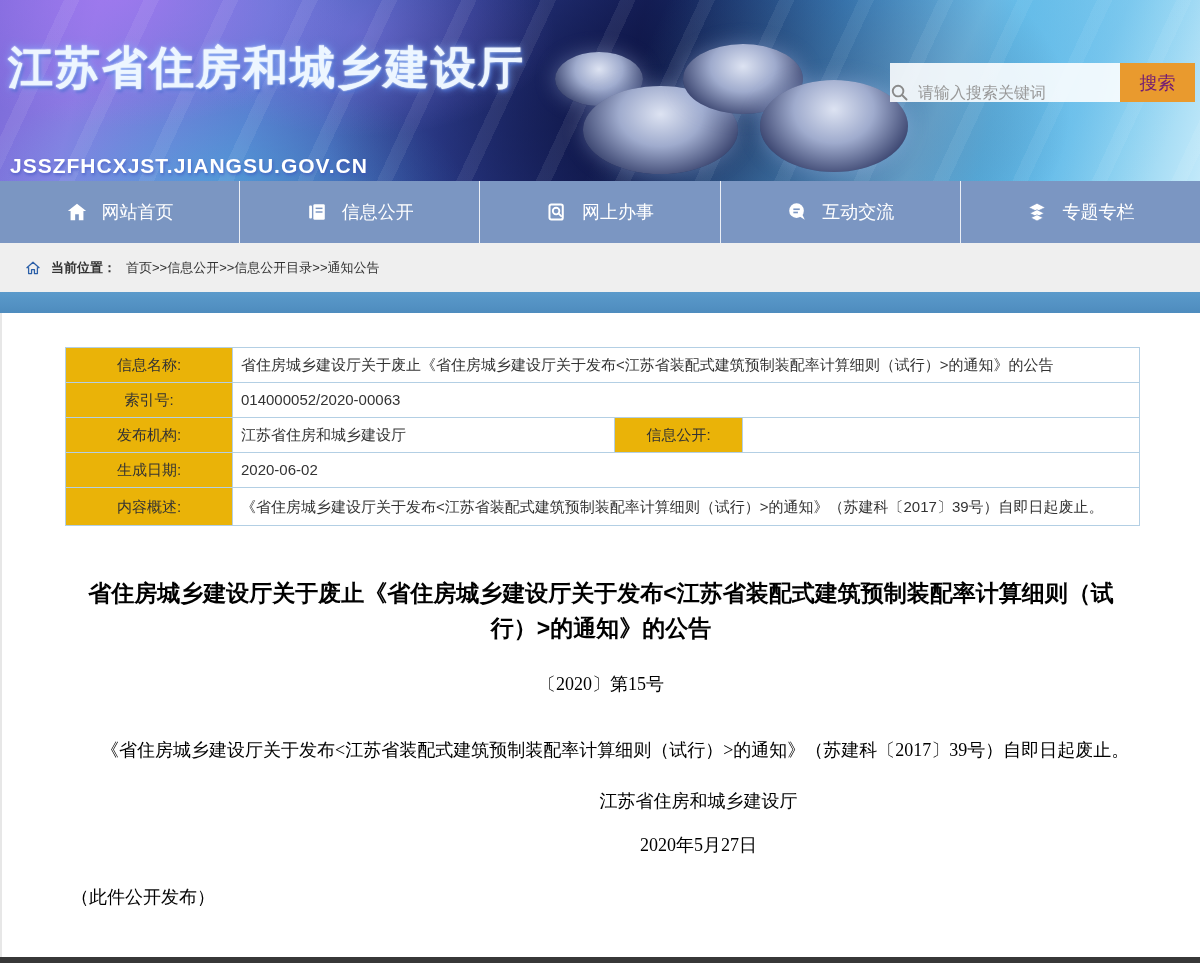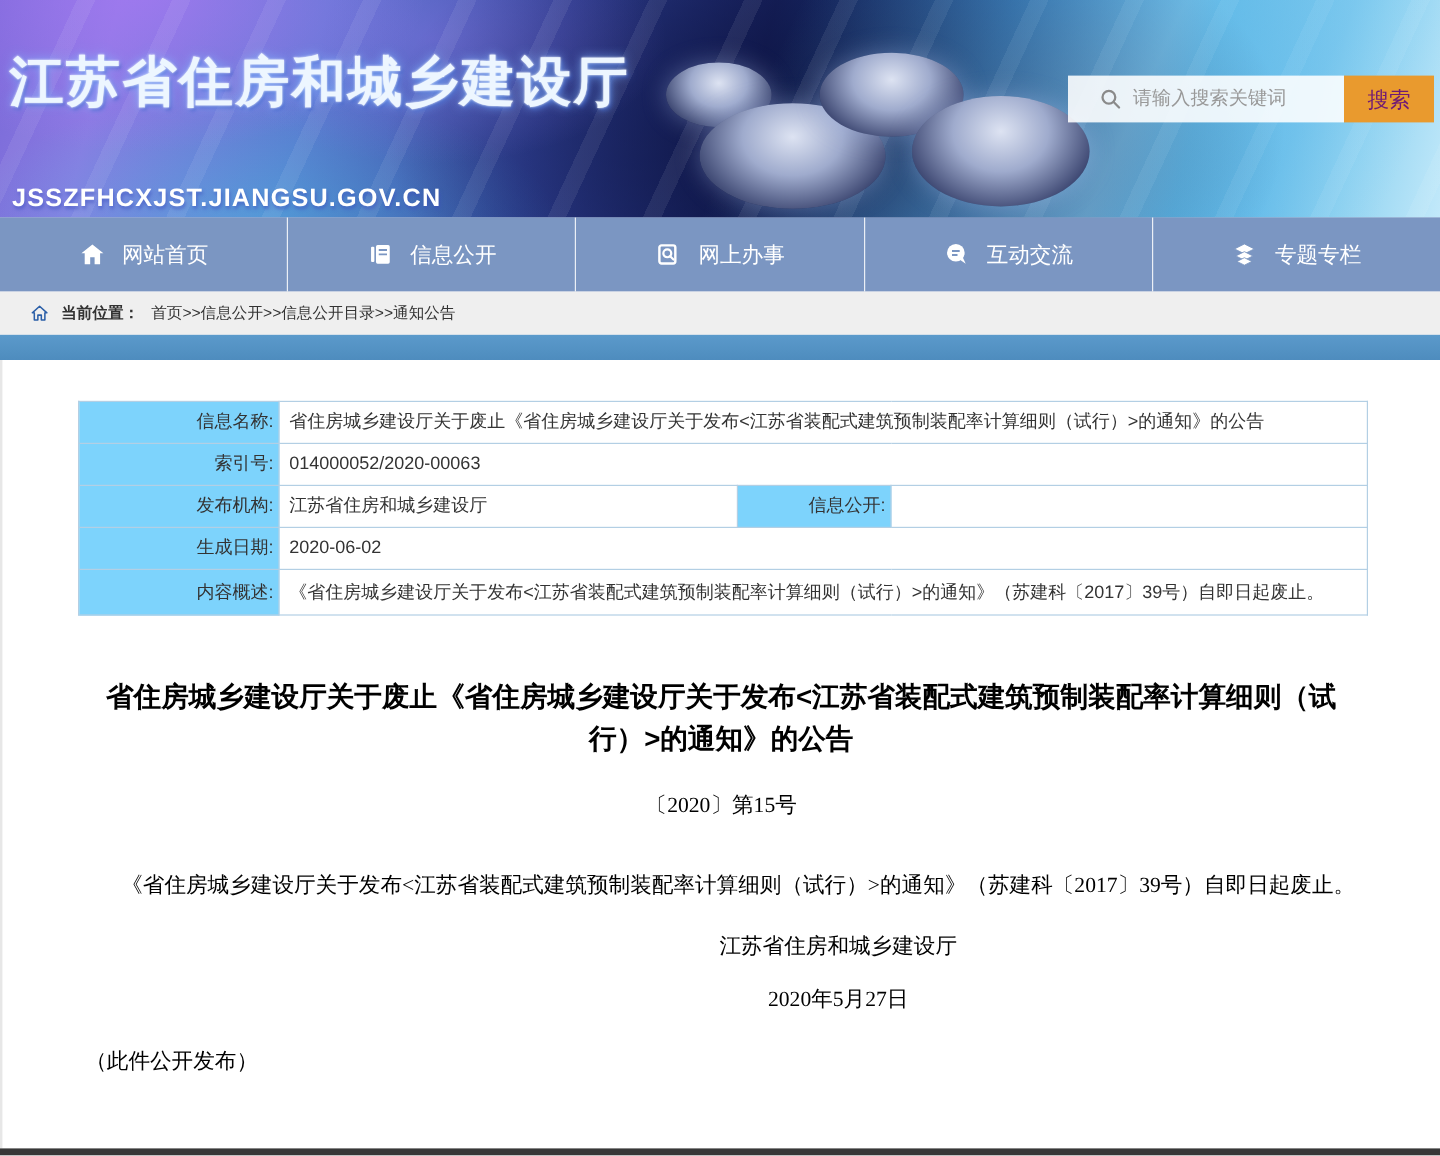--- a/index.html
+++ b/index.html
@@ -47,56 +47,56 @@
   }
   .dome1 { left:28px; top:78px; width:155px; height:88px; }
   .dome2 { left:128px; top:36px; width:120px; height:70px; }
   .dome3 { left:205px; top:72px; width:148px; height:92px; }
   .dome4 { left:0px;  top:44px; width:88px;  height:54px; }
   .search-bar {
     position:absolute; top:63px; right:5px; z-index:4;
     display:flex; height:39px; width:305px;
   }
   .search-input-wrap {
-    flex:1; display:flex; align-items:center; gap:9px;
-    background:rgba(255,255,255,0.88); padding:0 26px;
+    flex:1; display:flex; align-items:flex-end; gap:9px;
+    background:rgba(255,255,255,0.88); padding:0 0;
   }
   .search-input {
     border:none; outline:none; background:transparent; width:100%;
     font-size:16px; color:#333; font-family:"Liberation Sans", sans-serif;
   }
   .search-input::placeholder { color:#999; }
   .search-btn {
     width:75px; border:none; cursor:pointer;
     background:#E99A2E; color:#701a75; font-size:18px;
     font-family:"Liberation Sans", sans-serif;
   }
   
   .nav { display:flex; height:62px; background:#7B96C2; }
   .nav-item {
     flex:1; display:flex; align-items:center; justify-content:center; gap:14px;
     color:#fff; font-size:18px; cursor:pointer;
   }
   .nav-item:not(:last-child){ border-right:1px solid rgba(255,255,255,0.85); }
   
   .breadcrumb {
-    height:36px; background:#EFEFEF; display:flex; align-items:center;
+    height:49px; background:#EFEFEF; display:flex; align-items:center;
     padding-left:25px; gap:10px; font-size:13px; color:#333;
   }
   .breadcrumb-label { font-weight:bold; }
   .breadcrumb-path { cursor:pointer; }
   .blue-strip { height:21px; background:linear-gradient(180deg,#5B9ACB,#4E8CBE); }
   
   .content { flex:1; background:#fff; border-left:2px solid #e7e7e7; padding-bottom:40px; }
   table.info-table {
     width:1074px; margin:34px 0 0 63px; border-collapse:collapse; table-layout:fixed;
     font-size:15px; color:#333;
   }
   .info-table td { border:1px solid #B3CFE4; height:30px; background:#fff; padding:2px 8px; line-height:30px; }
-  .info-table td.lbl { background:#7dd3fc; text-align:right; padding:2px 4px; }
+  .info-table td.lbl { background:#eab308; text-align:center; padding:2px 4px; }
   .col-l { width:167px; } .col-v1 { width:382px; } .col-l2 { width:128px; } .col-v2 { width:397px; }
   .summary-cell { line-height:31px !important; padding:3px 8px !important; }
   .article-title {
     margin:50px auto 0; width:1045px; text-align:center;
     font-size:23px; font-weight:bold; line-height:35px; color:#000;
   }
   .doc-number {
     margin-top:26px; text-align:center; color:#000;
     font-family:"Liberation Serif", serif; font-size:18px;
   }

